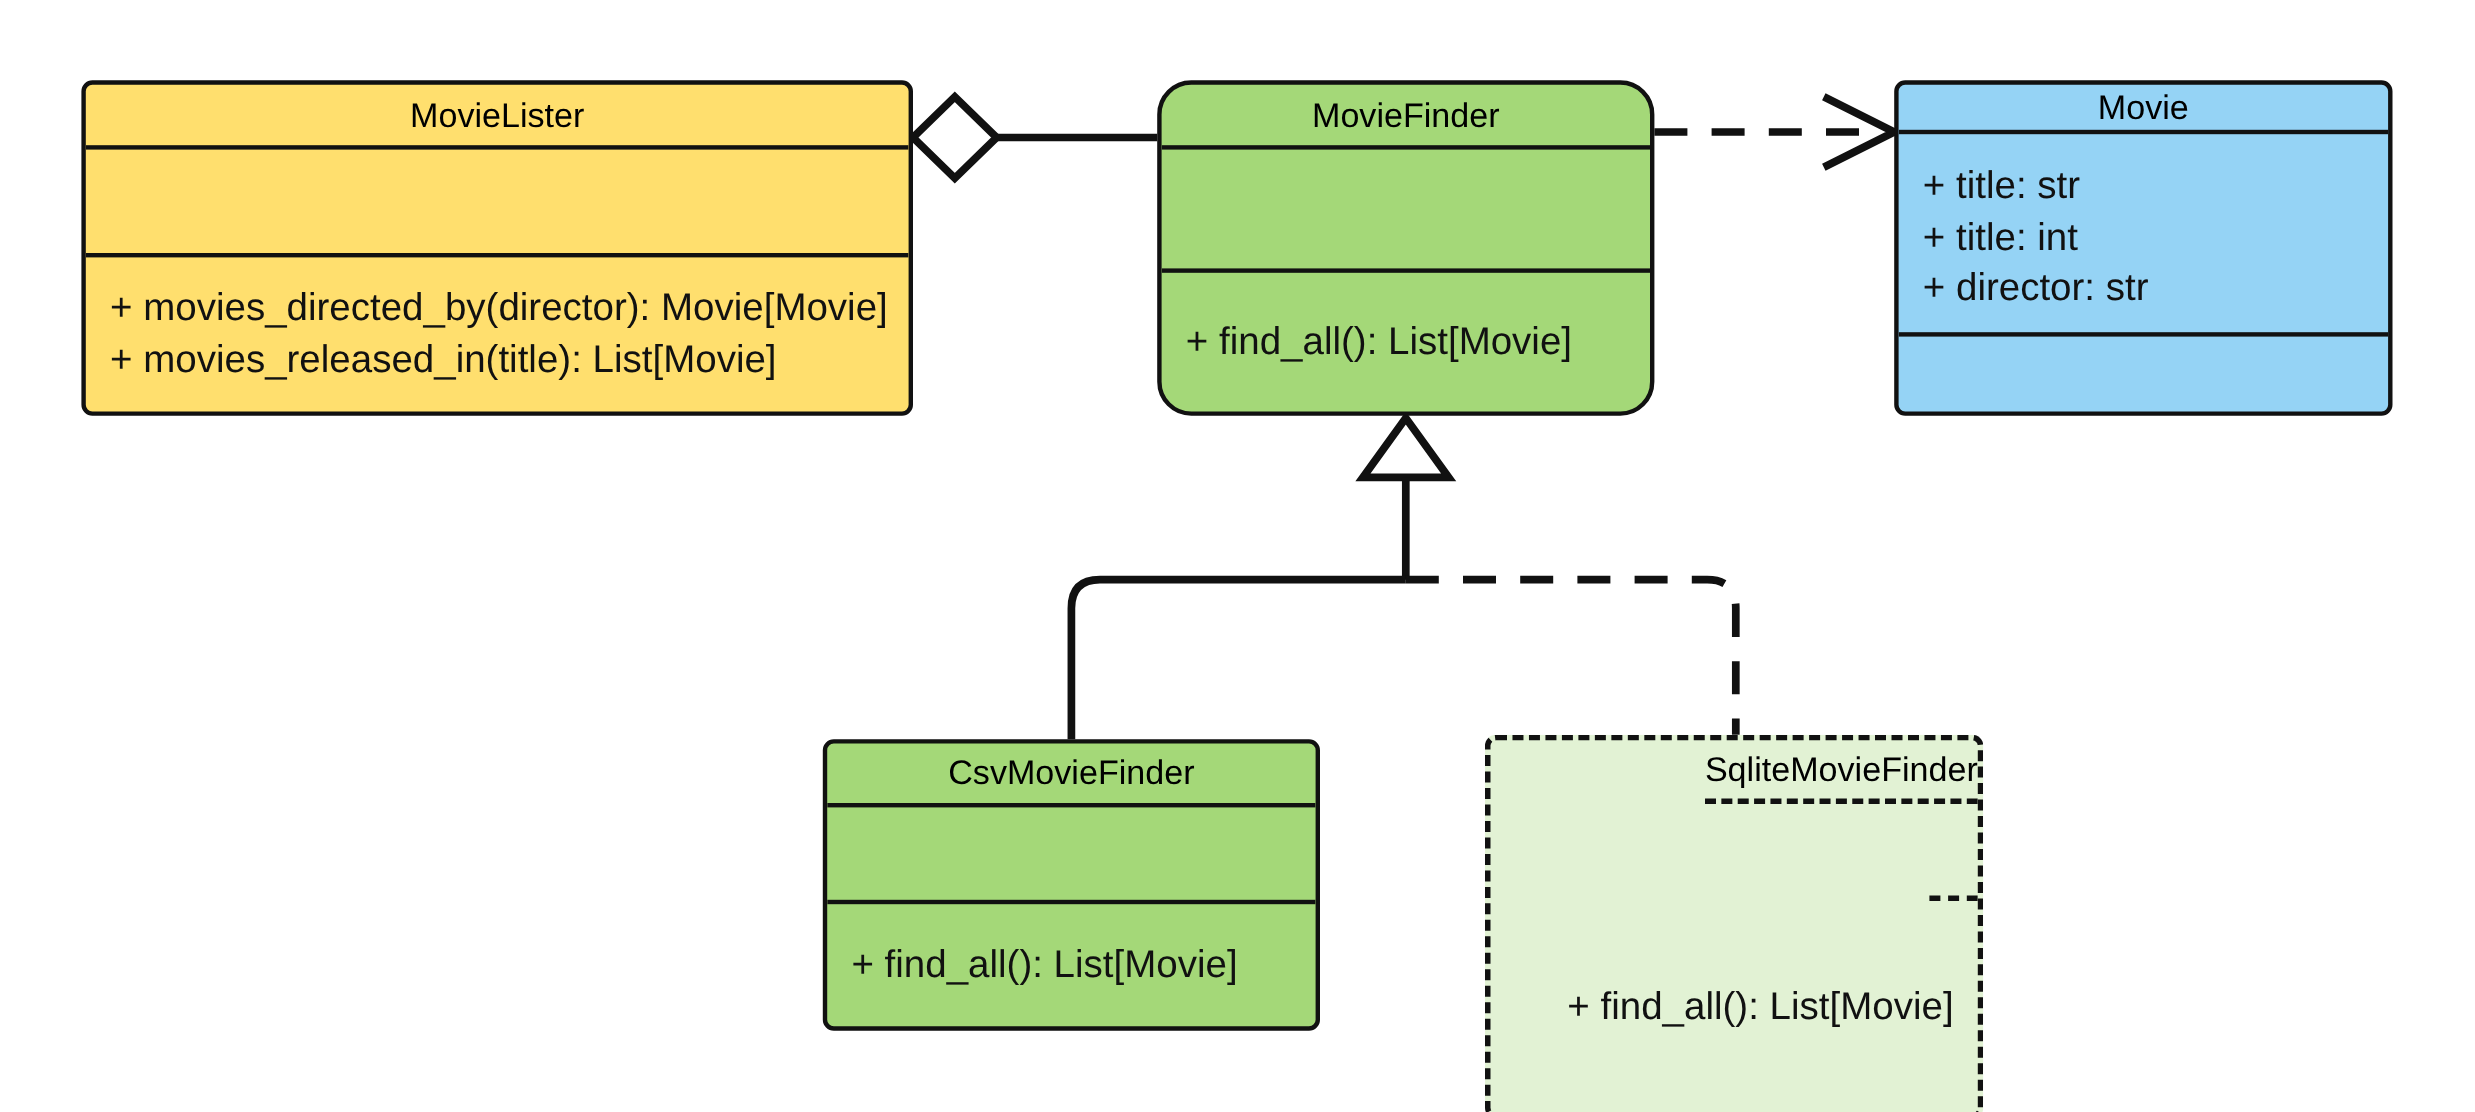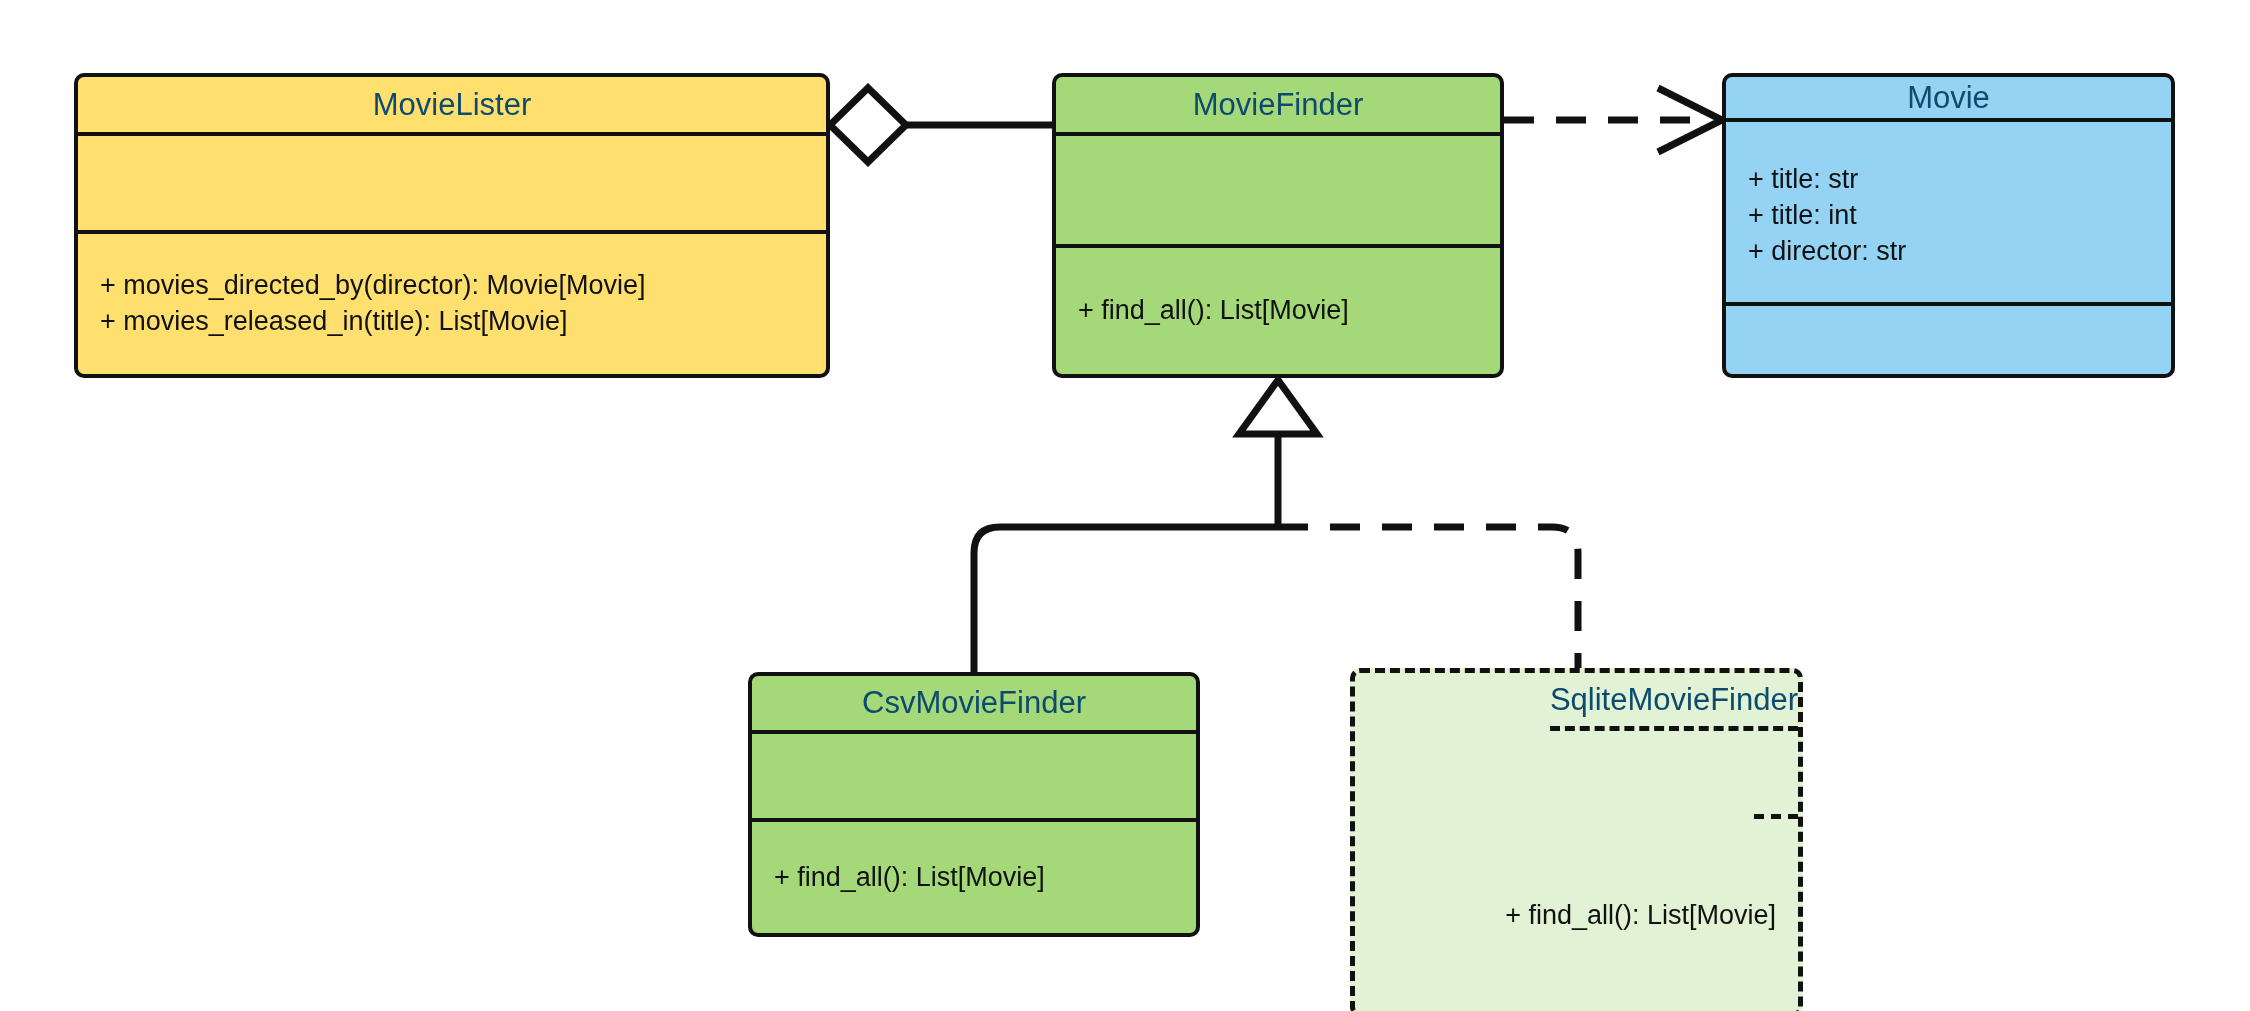--- a/index.html
+++ b/index.html
@@ -56,26 +56,26 @@
   .compartment.methods-comp {
     padding: 0 22px;
   }
   .dashed .compartment.title-comp,
   .dashed .compartment.attrs-comp {
     border-bottom-style: dashed;
     border-bottom-width: 5px;
   }
   .class-title {
     font-size: 31px;
-    color: #0c4a6e;
+    color: #000000;
     line-height: 1.2;
     white-space: nowrap;
   }
   .member {
-    font-size: 27px;
+    font-size: 35px;
     color: #111111;
     line-height: 1.33;
     white-space: nowrap;
   }
   
   #cls-movielister   { left: 74px;   top: 73px;  width: 756px; height: 305px; }
   #cls-movielister   .title-comp   { height: 59px; }
   #cls-movielister   .attrs-comp   { height: 98px; }
   #cls-movielister   .methods-comp { flex: 1 1 auto; }
 
@@ -135,21 +135,21 @@
     <div class="compartment title-comp">
       <div class="class-title">MovieLister</div>
     </div>
     <div class="compartment attrs-comp"></div>
     <div class="compartment methods-comp">
       <div class="member">+ movies_directed_by(director): Movie[Movie]</div>
       <div class="member">+ movies_released_in(title): List[Movie]</div>
     </div>
   </div>
 
-  <div class="uml-class" id="cls-moviefinder" style="background:#A4D878;">
+  <div class="uml-class" id="cls-moviefinder" style="background:#A4D878;border-radius:31px;">
     <div class="compartment title-comp">
       <div class="class-title">MovieFinder</div>
     </div>
     <div class="compartment attrs-comp"></div>
     <div class="compartment methods-comp">
       <div class="member">+ find_all(): List[Movie]</div>
     </div>
   </div>
 
   <div class="uml-class" id="cls-movie" style="background:#95D3F5;">

